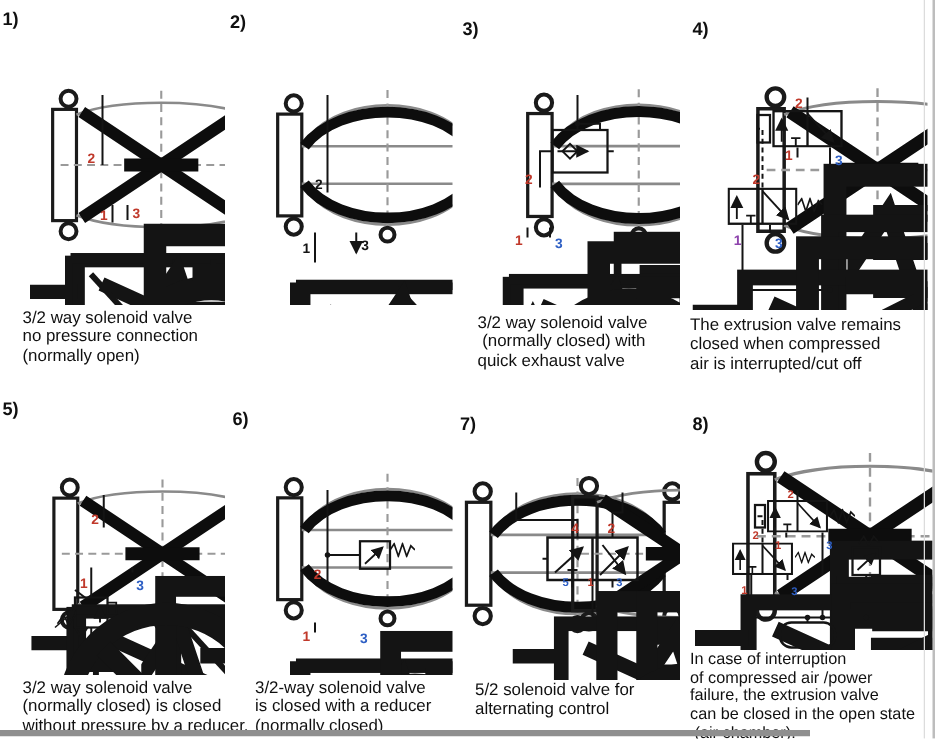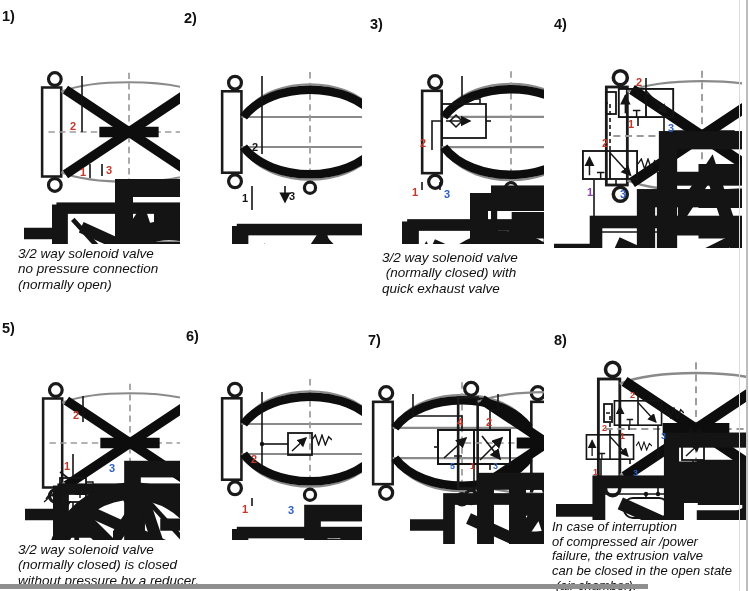--- a/index.html
+++ b/index.html
@@ -1,21 +1,21 @@
 <!DOCTYPE html>
 <html><head>
 <meta charset="utf-8">
 <style>
   html,body{margin:0;padding:0;background:#fff;}
   #frame{position:relative;width:749px;height:591px;background:#ffffff;overflow:hidden;
          font-family:"Liberation Sans", sans-serif;color:#111;}
   .panel{position:absolute;}
   .num{position:absolute;font-weight:bold;font-size:14.5px;color:#101010;}
   .cap{position:absolute;font-size:13.5px;line-height:1.13;color:#101010;
-       white-space:pre-wrap;width:max-content;font-style:italic;}
+       white-space:pre-wrap;width:max-content;}
   svg{display:block;}
   svg text{font-family:"Liberation Sans",sans-serif;font-weight:bold;font-size:11px;}
   .pr{fill:#c0392b;} .pb{fill:#2e5fc4;} .pk{fill:#141414;} .pp{fill:#8e44ad;}
   .t9{font-size:9px;}
   #right-border{position:absolute;top:0;left:739px;width:6px;height:591px;
                 border-left:1px solid #dcdcdc;border-right:2px solid #bdbdbd;}
   #bottom-bar{position:absolute;left:0;top:584px;width:648px;height:5px;background:#8f8f8f;}
 </style>
 </head>
 <body>
@@ -241,20 +241,23 @@
     <use href="#silv" x="63" y="182"></use>
     <use href="#srcC" x="168" y="218"></use>
     <circle cx="118" cy="228" r="2.2" fill="#141414"></circle>
     <text class="pr" x="90" y="82">2</text>
     <text class="pr" x="82" y="124">1</text>
     <text class="pb" x="122" y="128">3</text>
     <text class="pr" x="56" y="143">2</text>
     <text class="pp" x="41" y="192">1</text>
     <text class="pb" x="74" y="194">3</text>
   </svg>
+  <div class="cap" style="left:6px;top:248px">The extrusion valve remains
+closed when compressed
+air is interrupted/cut off</div>
 </section>
 
 <section class="panel" style="left:2px;top:318px;width:178px;height:273px">
   <div class="num" style="left:0;top:2px">5)</div>
   <svg width="178" height="222" viewBox="0 0 178 222">
     <use href="#cupX" x="39" y="14"></use>
     <g stroke="#141414" stroke-width="1.6" fill="none">
       <path d="M81,78 V104"></path>
       <path d="M71,136 V160"></path>
       <path d="M104,136 V140"></path>
@@ -301,20 +304,23 @@
     <use href="#spr" x="130" y="116" width="20" height="12"></use>
     <use href="#sol" x="22" y="155"></use>
     <use href="#v32" x="50" y="148"></use>
     <use href="#spr" x="110" y="157"></use>
     <use href="#srcC" x="60" y="188"></use>
     <use href="#silv" x="96" y="184"></use>
     <text class="pr" x="69" y="145">2</text>
     <text class="pr" x="60" y="195">1</text>
     <text class="pb" x="106" y="196">3</text>
   </svg>
+  <div class="cap" style="left:22px;top:224px">3/2-way solenoid valve
+is closed with a reducer
+(normally closed)</div>
 </section>
 
 <section class="panel" style="left:362px;top:318px;width:182px;height:273px">
   <div class="num" style="left:6px;top:14px">7)</div>
   <svg width="182" height="226" viewBox="0 0 182 226">
     <use href="#cupC" x="9" y="12"></use>
     <use href="#cupX" x="94" y="12"></use>
     <g stroke="#141414" stroke-width="1.6" fill="none">
       <path d="M51,76 V98 H100 V112"></path>
       <path d="M136,76 V92 H128 V112"></path>
@@ -335,20 +341,22 @@
     <use href="#spr" x="148" y="122"></use>
     <use href="#silv" x="89" y="152"></use>
     <use href="#silv" x="121" y="152"></use>
     <use href="#srcC" x="102" y="178"></use>
     <text class="pr" x="95" y="108">4</text>
     <text class="pr" x="124" y="108">2</text>
     <text class="pb t9" x="88" y="151">5</text>
     <text class="pr t9" x="108" y="151">1</text>
     <text class="pb t9" x="131" y="151">3</text>
   </svg>
+  <div class="cap" style="left:18px;top:226px">5/2 solenoid valve for
+alternating control</div>
 </section>
 
 <section class="panel" style="left:546px;top:318px;width:200px;height:273px">
   <div class="num" style="left:8px;top:14px">8)</div>
   <svg width="200" height="202" viewBox="0 0 200 202">
     <use href="#cupX" x="50" y="10"></use>
     <g stroke="#141414" stroke-width="1.6" fill="none">
       <path d="M92,74 V82"></path>
       <path d="M83,108 V112"></path>
       <path d="M112,108 V142"></path>

